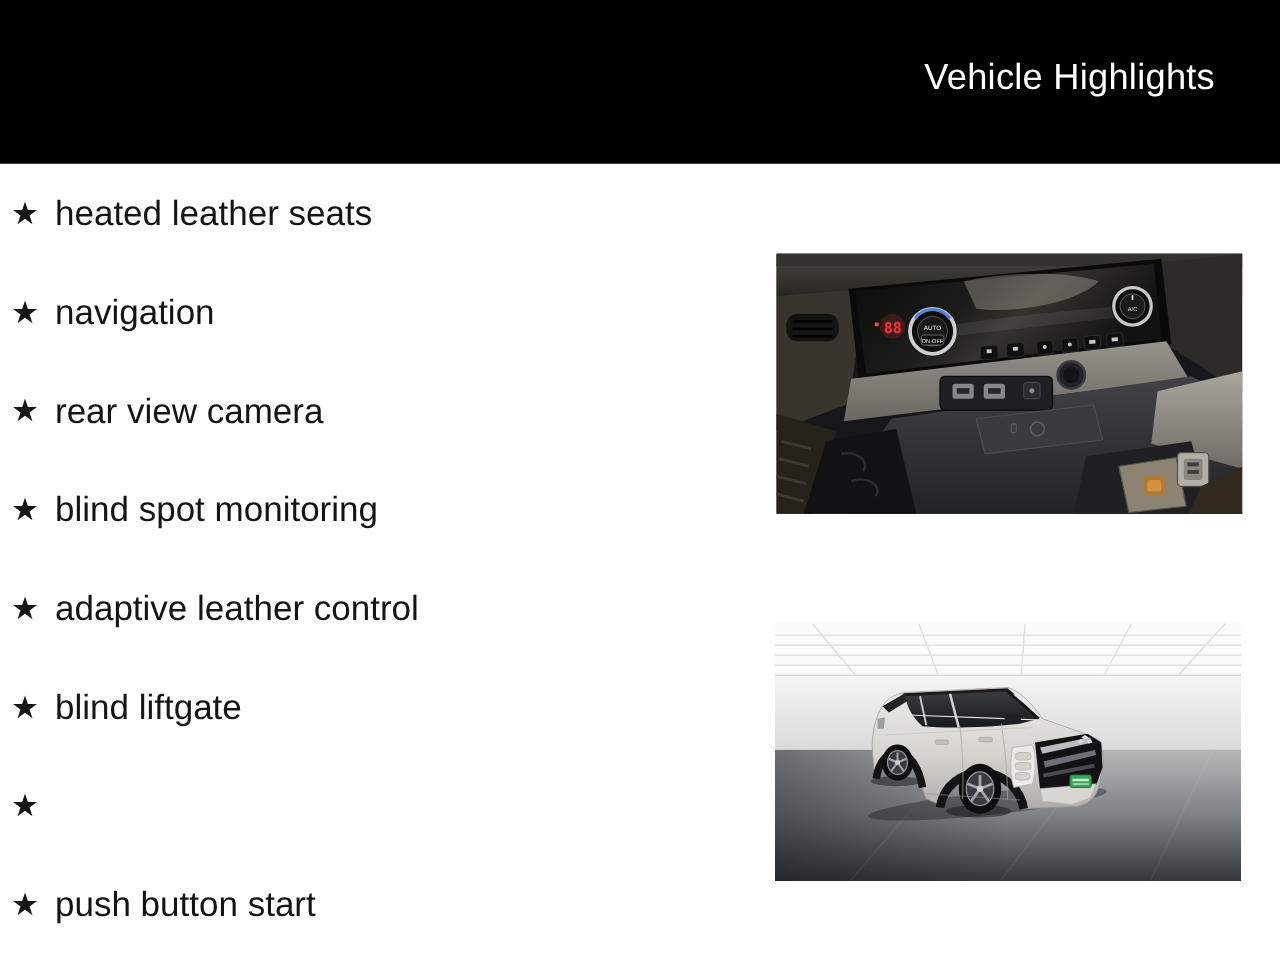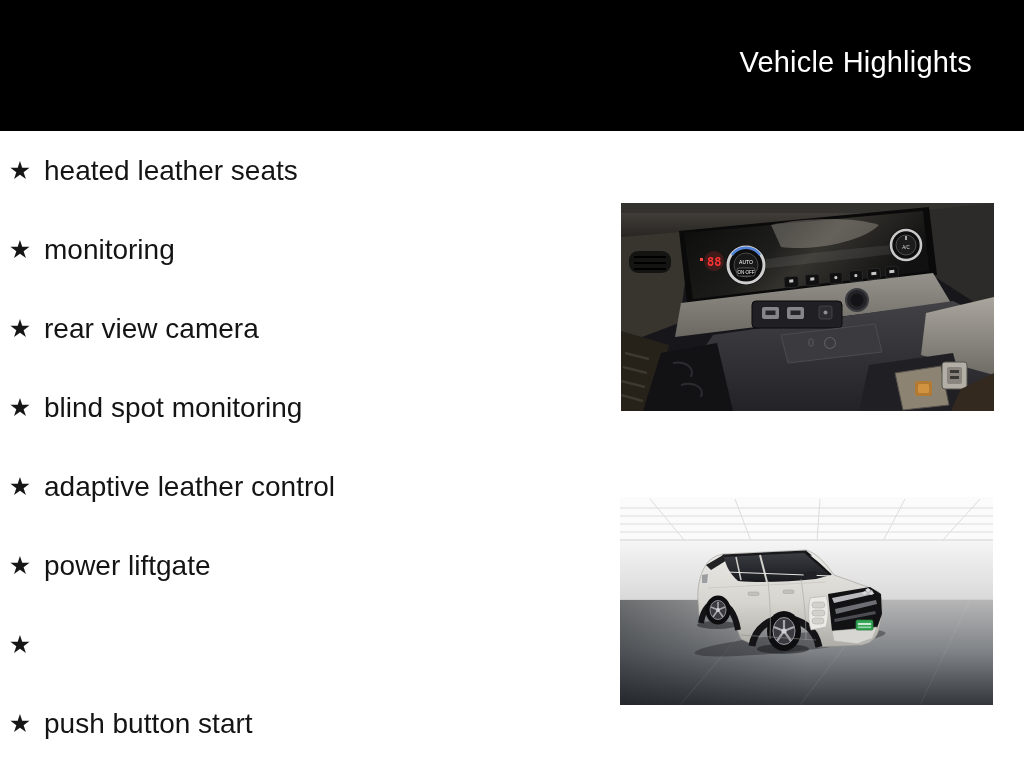--- a/index.html
+++ b/index.html
@@ -59,37 +59,37 @@
     <div class="page-title">Vehicle Highlights</div>
   </header>
 
   <ul class="highlights">
     <li>
       <span class="star">★</span>
       <span class="hl-label">heated leather seats</span>
     </li>
     <li>
       <span class="star">★</span>
-      <span class="hl-label">monitoring</span>
+      <span class="hl-label">navigation</span>
     </li>
     <li>
       <span class="star">★</span>
       <span class="hl-label">rear view camera</span>
     </li>
     <li>
       <span class="star">★</span>
       <span class="hl-label">blind spot monitoring</span>
     </li>
     <li>
       <span class="star">★</span>
       <span class="hl-label">adaptive leather control</span>
     </li>
     <li>
       <span class="star">★</span>
-      <span class="hl-label">power liftgate</span>
+      <span class="hl-label">blind liftgate</span>
     </li>
     <li>
       <span class="star">★</span>
     </li>
     <li>
       <span class="star">★</span>
       <span class="hl-label">push button start</span>
     </li>
   </ul>
 

